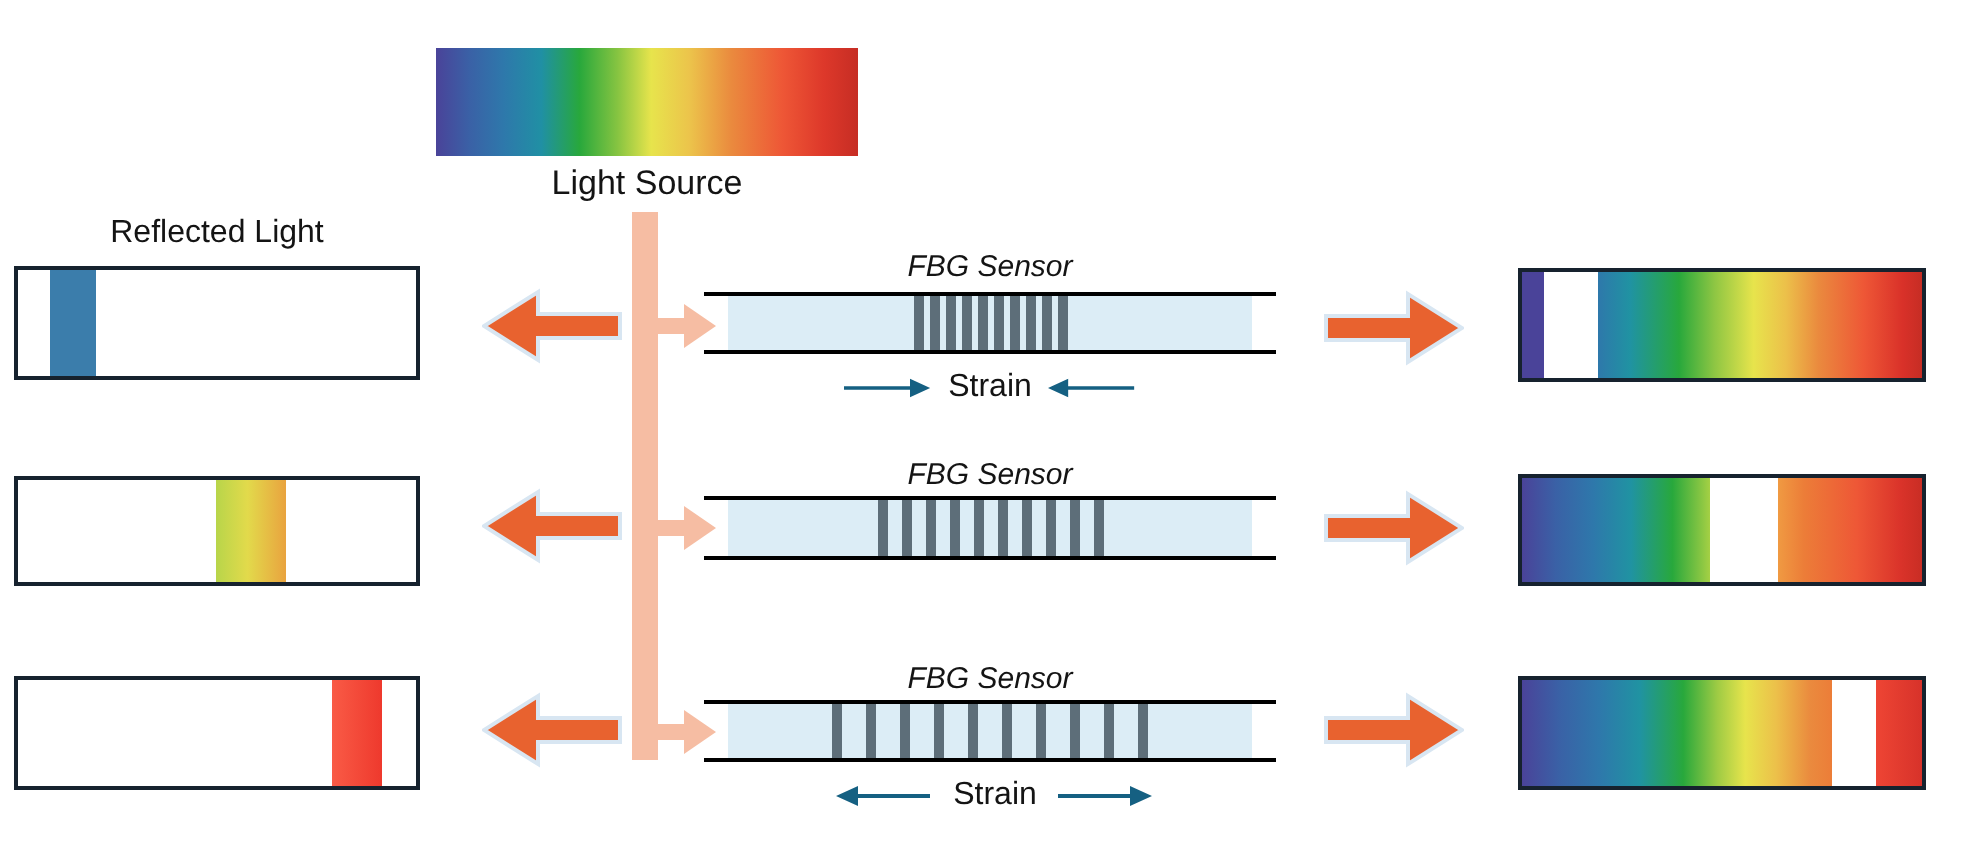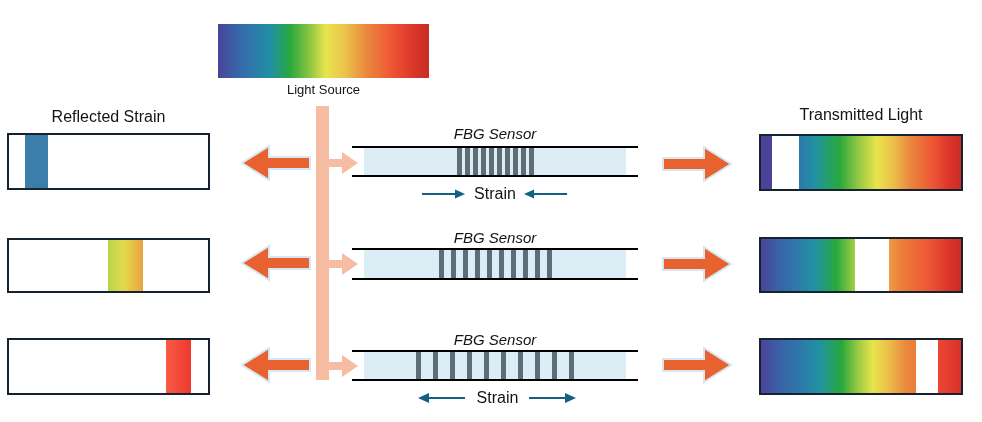--- a/index.html
+++ b/index.html
@@ -11,21 +11,21 @@
   .label{color:#141414;}
   .center{text-align:center;}
 
   
   .spec-full{
     background:linear-gradient(90deg,#4a4399 0%,#3a61a6 8%,#2e78ab 16%,#2090a4 25%,
       #28a83c 34%,#86c441 43%,#e7e44c 51%,#ecc44b 60%,#ea8a3e 70%,#ee5736 82%,
       #dd382a 92%,#c62d24 100%);
   }
   #light-bar{left:218px;top:24px;width:211px;height:54px;}
-  #light-label{left:198px;top:82px;width:251px;font-size:13px;}
+  #light-label{left:198px;top:82px;width:251px;font-size:17px;}
 
   
   #source-line{left:316px;top:106px;width:13px;height:274px;background:#F6BDA3;}
   .branch{width:38px;height:26px;}
   #branch-1{left:322px;top:150px;}
   #branch-2{left:322px;top:251px;}
   #branch-3{left:322px;top:353px;}
 
   
   .big-arrow{width:70px;height:40px;}
@@ -179,32 +179,31 @@
   <div id="strain-3" class="abs strain-row">
     <svg class="strain-arrow" width="54" height="12" viewBox="0 0 48 12">
         <polygon points="47,5 11,5 11,1 0,6 11,11 11,7 47,7" fill="#156082"></polygon>
       </svg>
     <span class="strain-text">Strain</span>
     <svg class="strain-arrow" width="54" height="12" viewBox="0 0 48 12">
         <polygon points="0,5 36,5 36,1 47,6 36,11 36,7 0,7" fill="#156082"></polygon>
       </svg>
   </div>
 
-  <div id="reflected-title" class="abs center label">Reflected Strain</div>
+  <div id="reflected-title" class="abs center label">Reflected Light</div>
   <div id="rbox-1" class="abs rbox">
     <div id="r1-band" class="band"></div>
   </div>
   <div id="rbox-2" class="abs rbox">
     <div id="r2-band" class="band"></div>
   </div>
   <div id="rbox-3" class="abs rbox">
     <div id="r3-band" class="band"></div>
   </div>
 
-  <div id="transmitted-title" class="abs center label">Transmitted Light</div>
   <div id="tbox-1" class="abs tbox">
     <div id="t1-purple" class="seg"></div>
     <div id="t1-gap" class="seg"></div>
     <div id="t1-spec" class="seg"></div>
   </div>
   <div id="tbox-2" class="abs tbox">
     <div id="t2-left" class="seg"></div>
     <div id="t2-gap" class="seg"></div>
     <div id="t2-right" class="seg"></div>
   </div>

